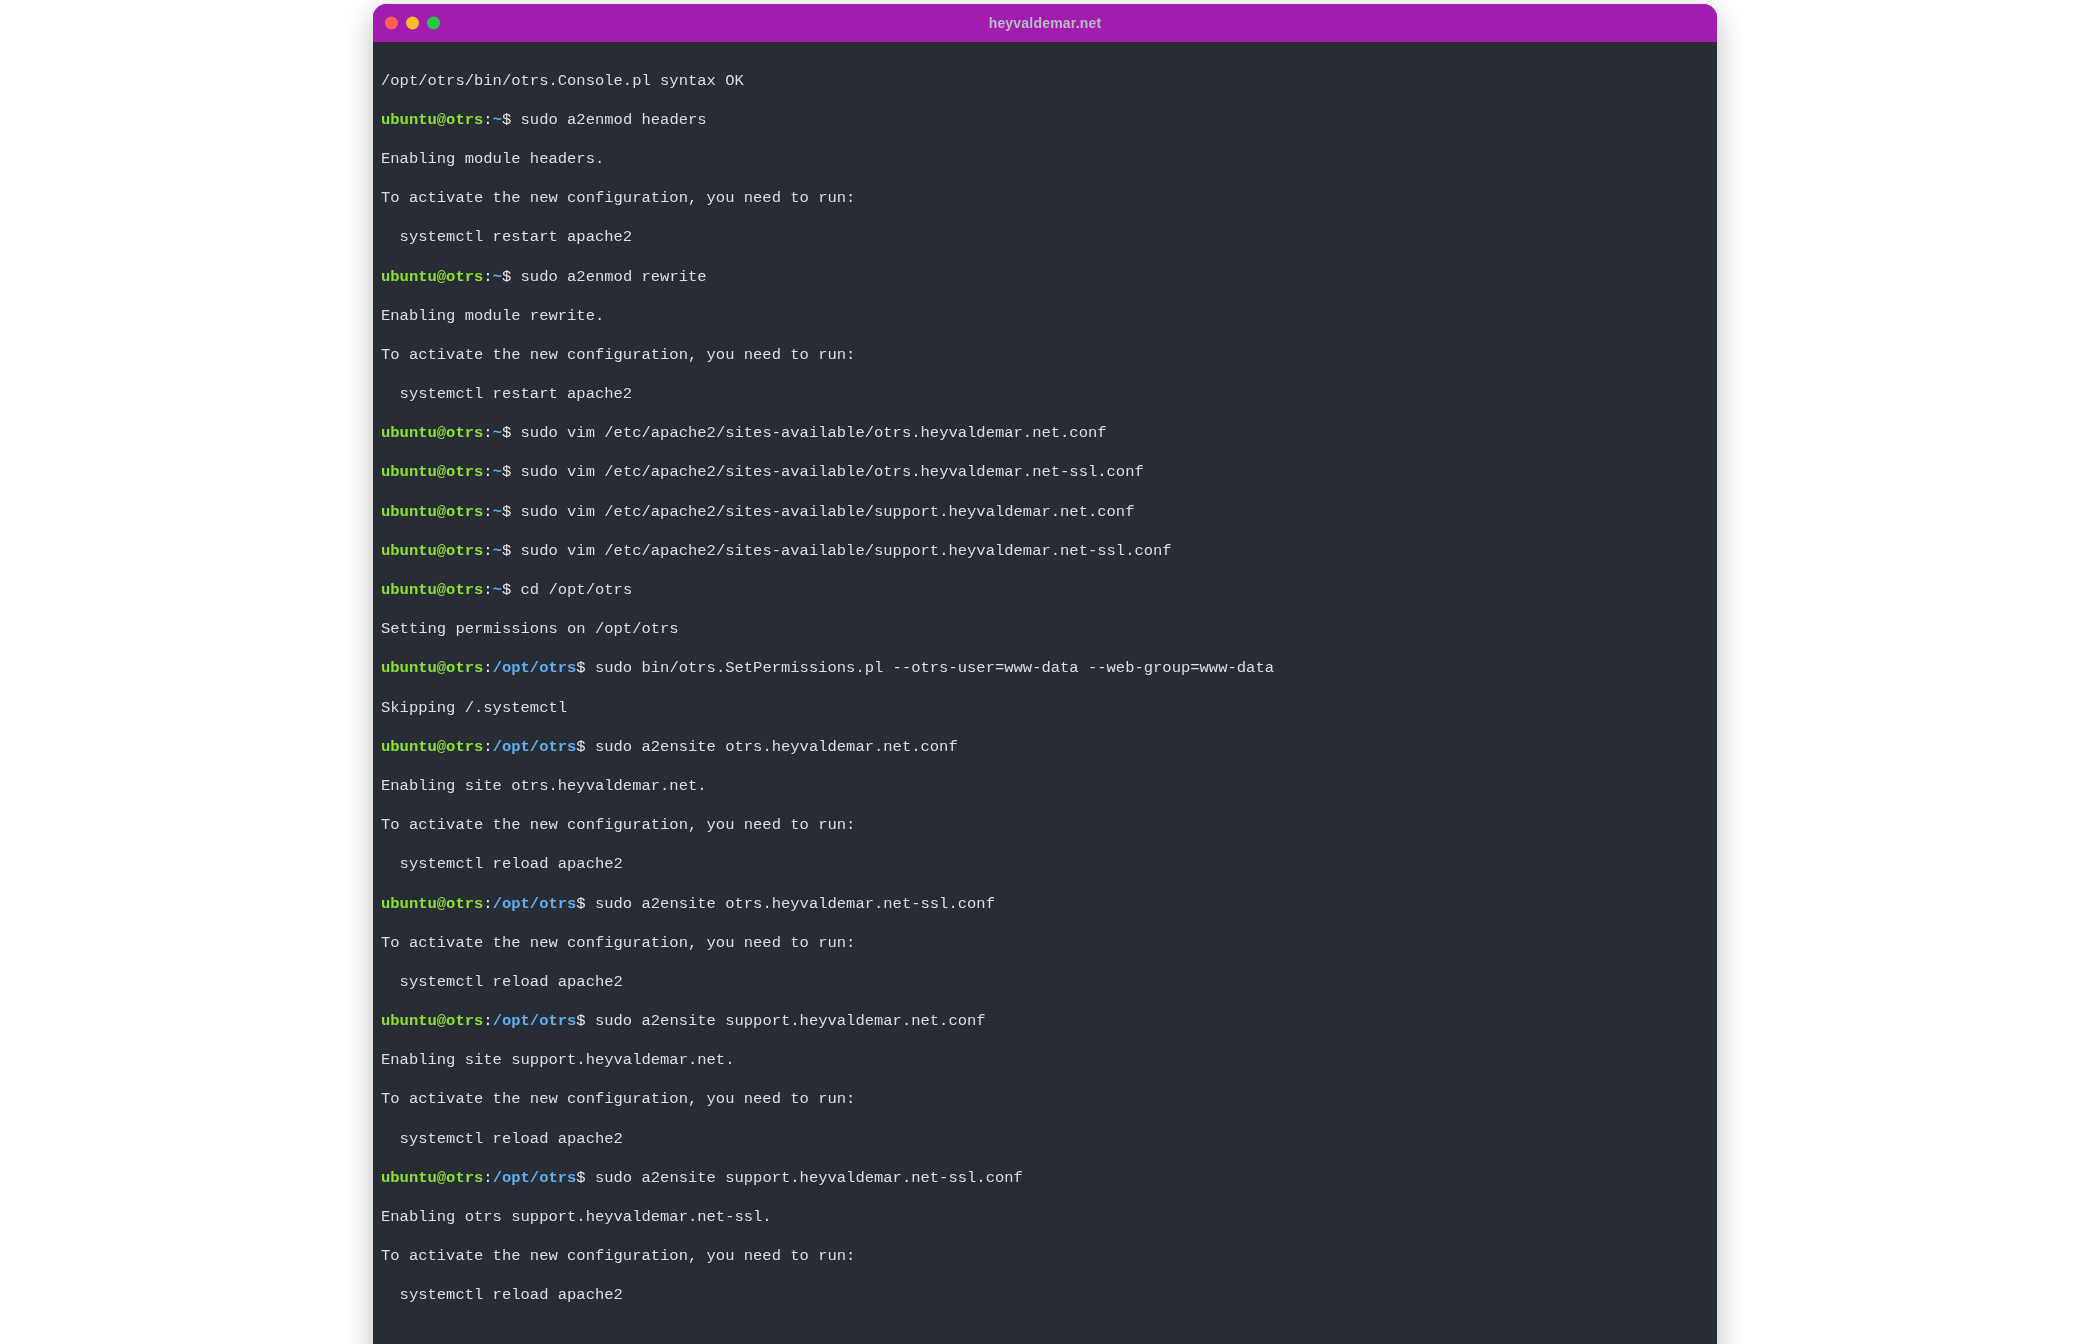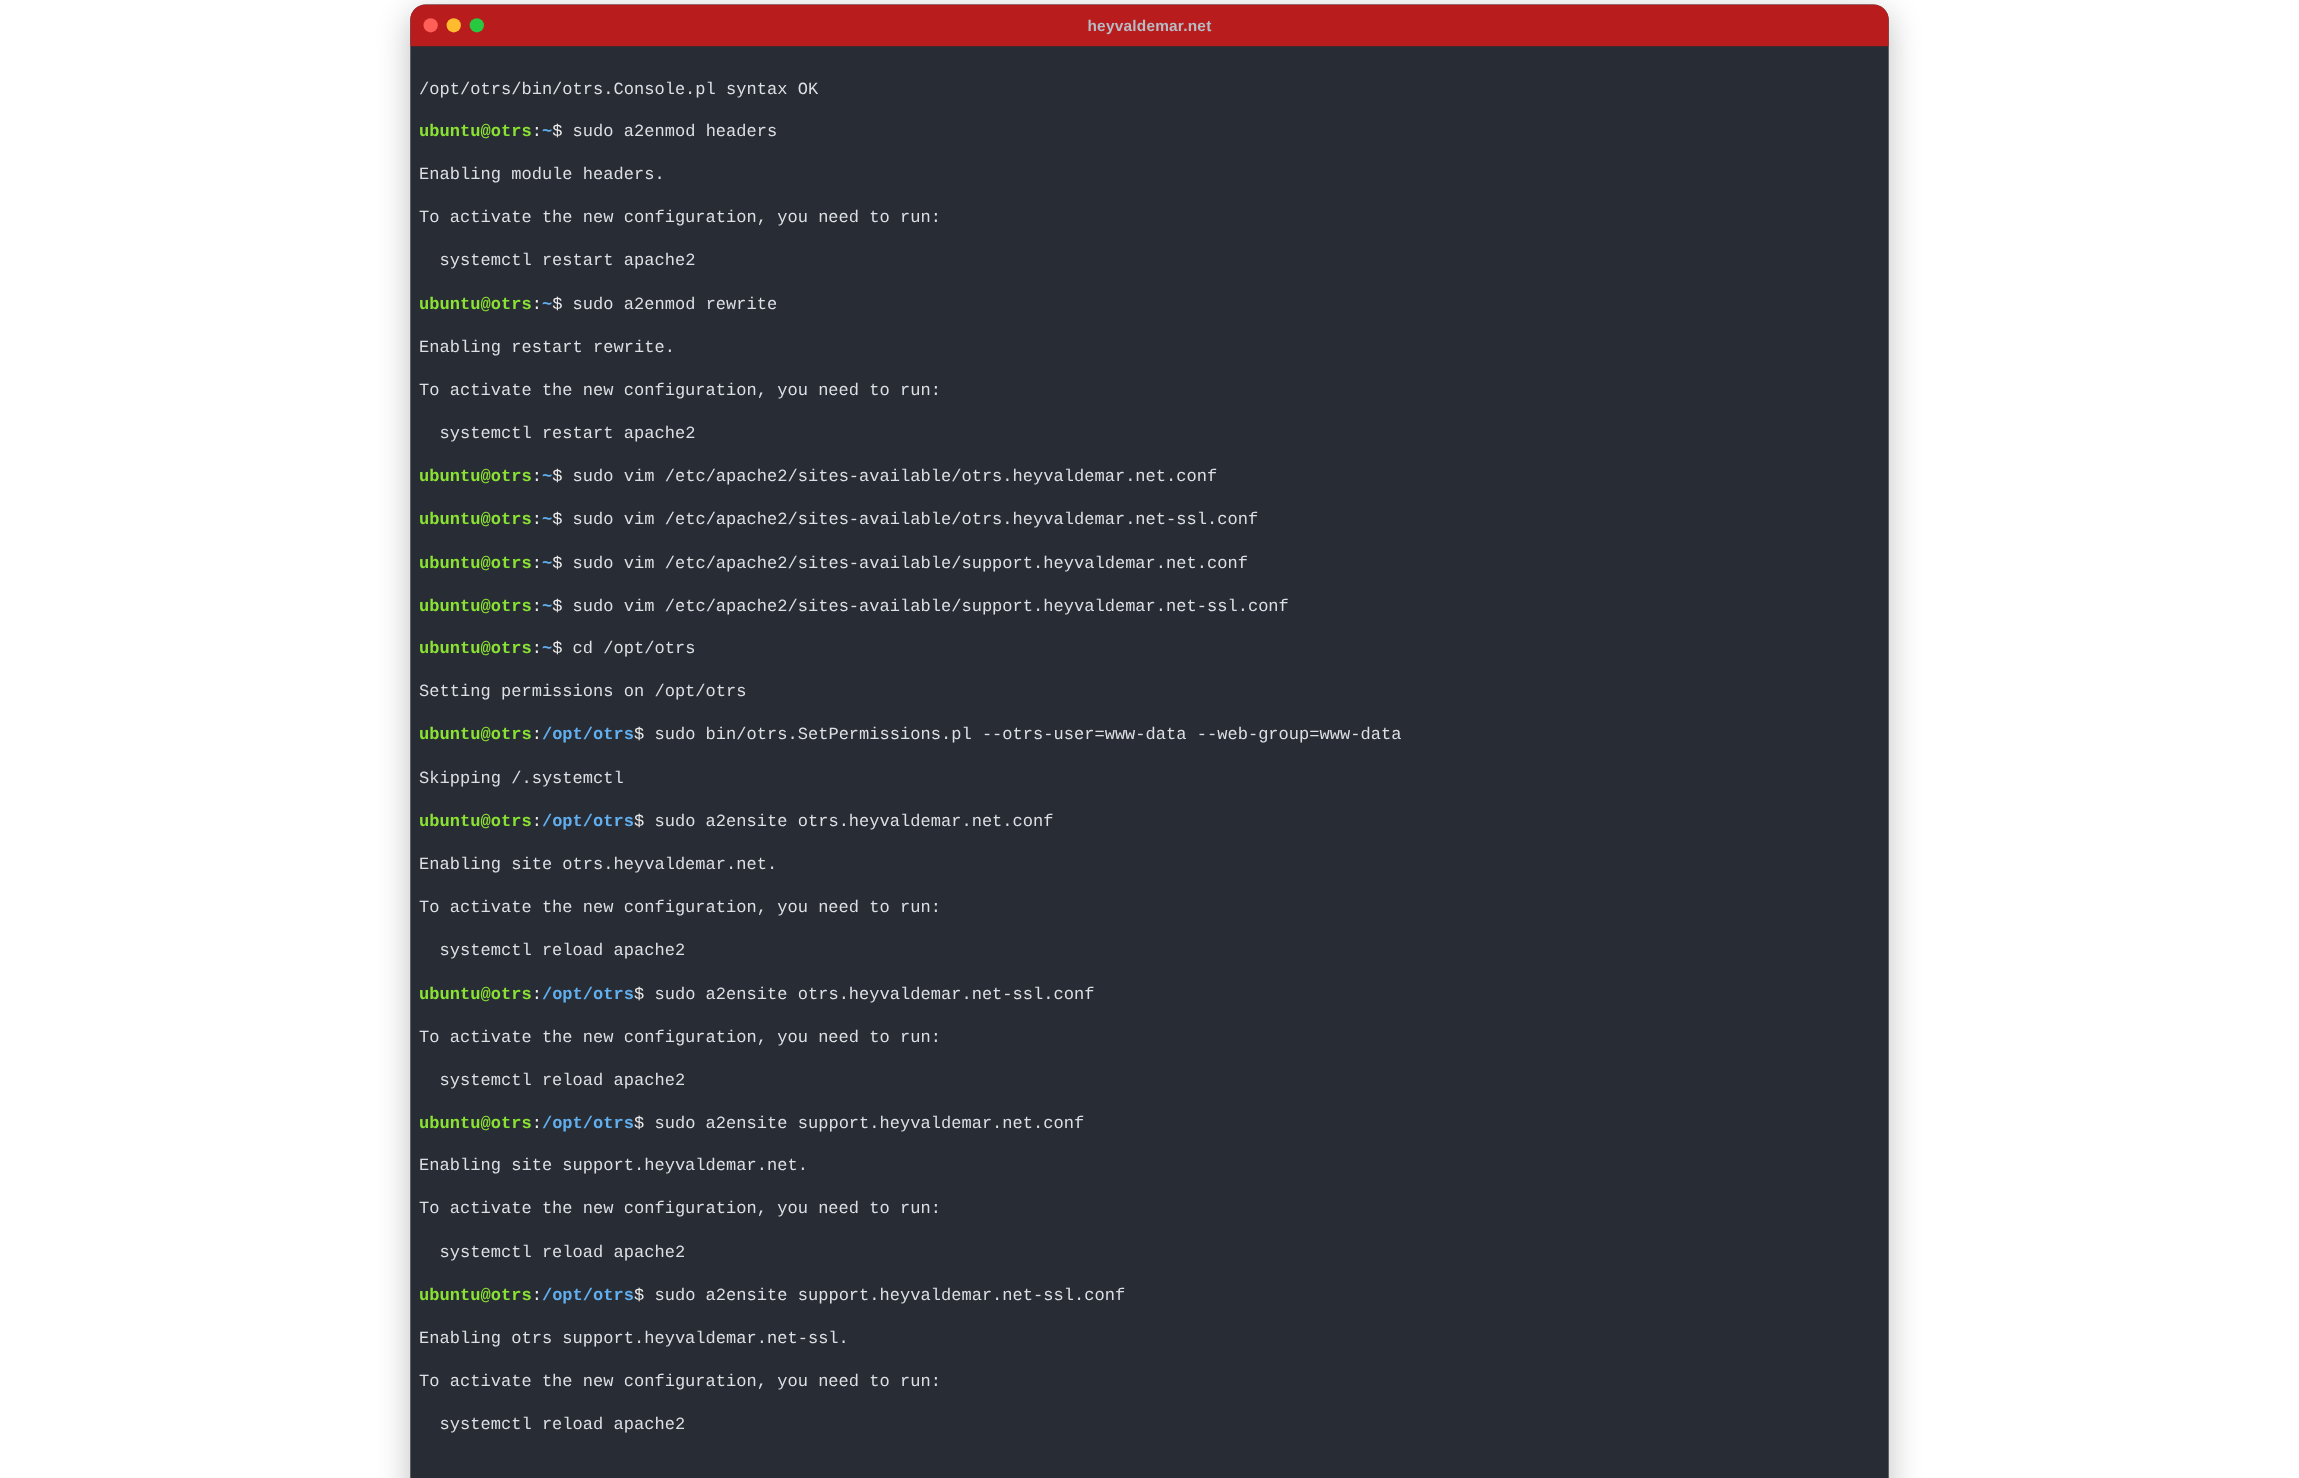--- a/index.html
+++ b/index.html
@@ -15,21 +15,21 @@
     box-shadow: 0 8px 30px rgba(0,0,0,.25);
     overflow: hidden;
     font-family: "SF Mono", ui-monospace, Menlo, Consolas, "Liberation Mono", monospace;
     color: #dcdfe4;
   }
   .titlebar {
     position: relative;
     height: 38px;
     display: flex;
     align-items: center;
-    background: #b91c1c;
+    background: #a21caf;
   }
   .traffic-lights {
     position: absolute;
     left: 12px;
     top: 50%;
     transform: translateY(-50%);
     display: flex;
     gap: 8px;
   }
   .tl {
@@ -76,21 +76,21 @@
     <div class="title">heyvaldemar.net</div>
   </div>
 
   <div class="terminal">
 <span class="line"><span class="cmd">/opt/otrs/bin/otrs.Console.pl syntax OK</span></span>
 <span class="line"><span class="grn">ubuntu@otrs</span><span class="wht">:</span><span class="blu">~</span><span class="wht">$ </span><span class="cmd">sudo a2enmod headers</span></span>
 <span class="line"><span class="cmd">Enabling module headers.</span></span>
 <span class="line"><span class="cmd">To activate the new configuration, you need to run:</span></span>
 <span class="line"><span class="cmd">  systemctl restart apache2</span></span>
 <span class="line"><span class="grn">ubuntu@otrs</span><span class="wht">:</span><span class="blu">~</span><span class="wht">$ </span><span class="cmd">sudo a2enmod rewrite</span></span>
-<span class="line"><span class="cmd">Enabling restart rewrite.</span></span>
+<span class="line"><span class="cmd">Enabling module rewrite.</span></span>
 <span class="line"><span class="cmd">To activate the new configuration, you need to run:</span></span>
 <span class="line"><span class="cmd">  systemctl restart apache2</span></span>
 <span class="line"><span class="grn">ubuntu@otrs</span><span class="wht">:</span><span class="blu">~</span><span class="wht">$ </span><span class="cmd">sudo vim /etc/apache2/sites-available/otrs.heyvaldemar.net.conf</span></span>
 <span class="line"><span class="grn">ubuntu@otrs</span><span class="wht">:</span><span class="blu">~</span><span class="wht">$ </span><span class="cmd">sudo vim /etc/apache2/sites-available/otrs.heyvaldemar.net-ssl.conf</span></span>
 <span class="line"><span class="grn">ubuntu@otrs</span><span class="wht">:</span><span class="blu">~</span><span class="wht">$ </span><span class="cmd">sudo vim /etc/apache2/sites-available/support.heyvaldemar.net.conf</span></span>
 <span class="line"><span class="grn">ubuntu@otrs</span><span class="wht">:</span><span class="blu">~</span><span class="wht">$ </span><span class="cmd">sudo vim /etc/apache2/sites-available/support.heyvaldemar.net-ssl.conf</span></span>
 <span class="line"><span class="grn">ubuntu@otrs</span><span class="wht">:</span><span class="blu">~</span><span class="wht">$ </span><span class="cmd">cd /opt/otrs</span></span>
 <span class="line"><span class="cmd">Setting permissions on /opt/otrs</span></span>
 <span class="line"><span class="grn">ubuntu@otrs</span><span class="wht">:</span><span class="blu">/opt/otrs</span><span class="wht">$ </span><span class="cmd">sudo bin/otrs.SetPermissions.pl --otrs-user=www-data --web-group=www-data</span></span>
 <span class="line"><span class="cmd">Skipping /.systemctl</span></span>

